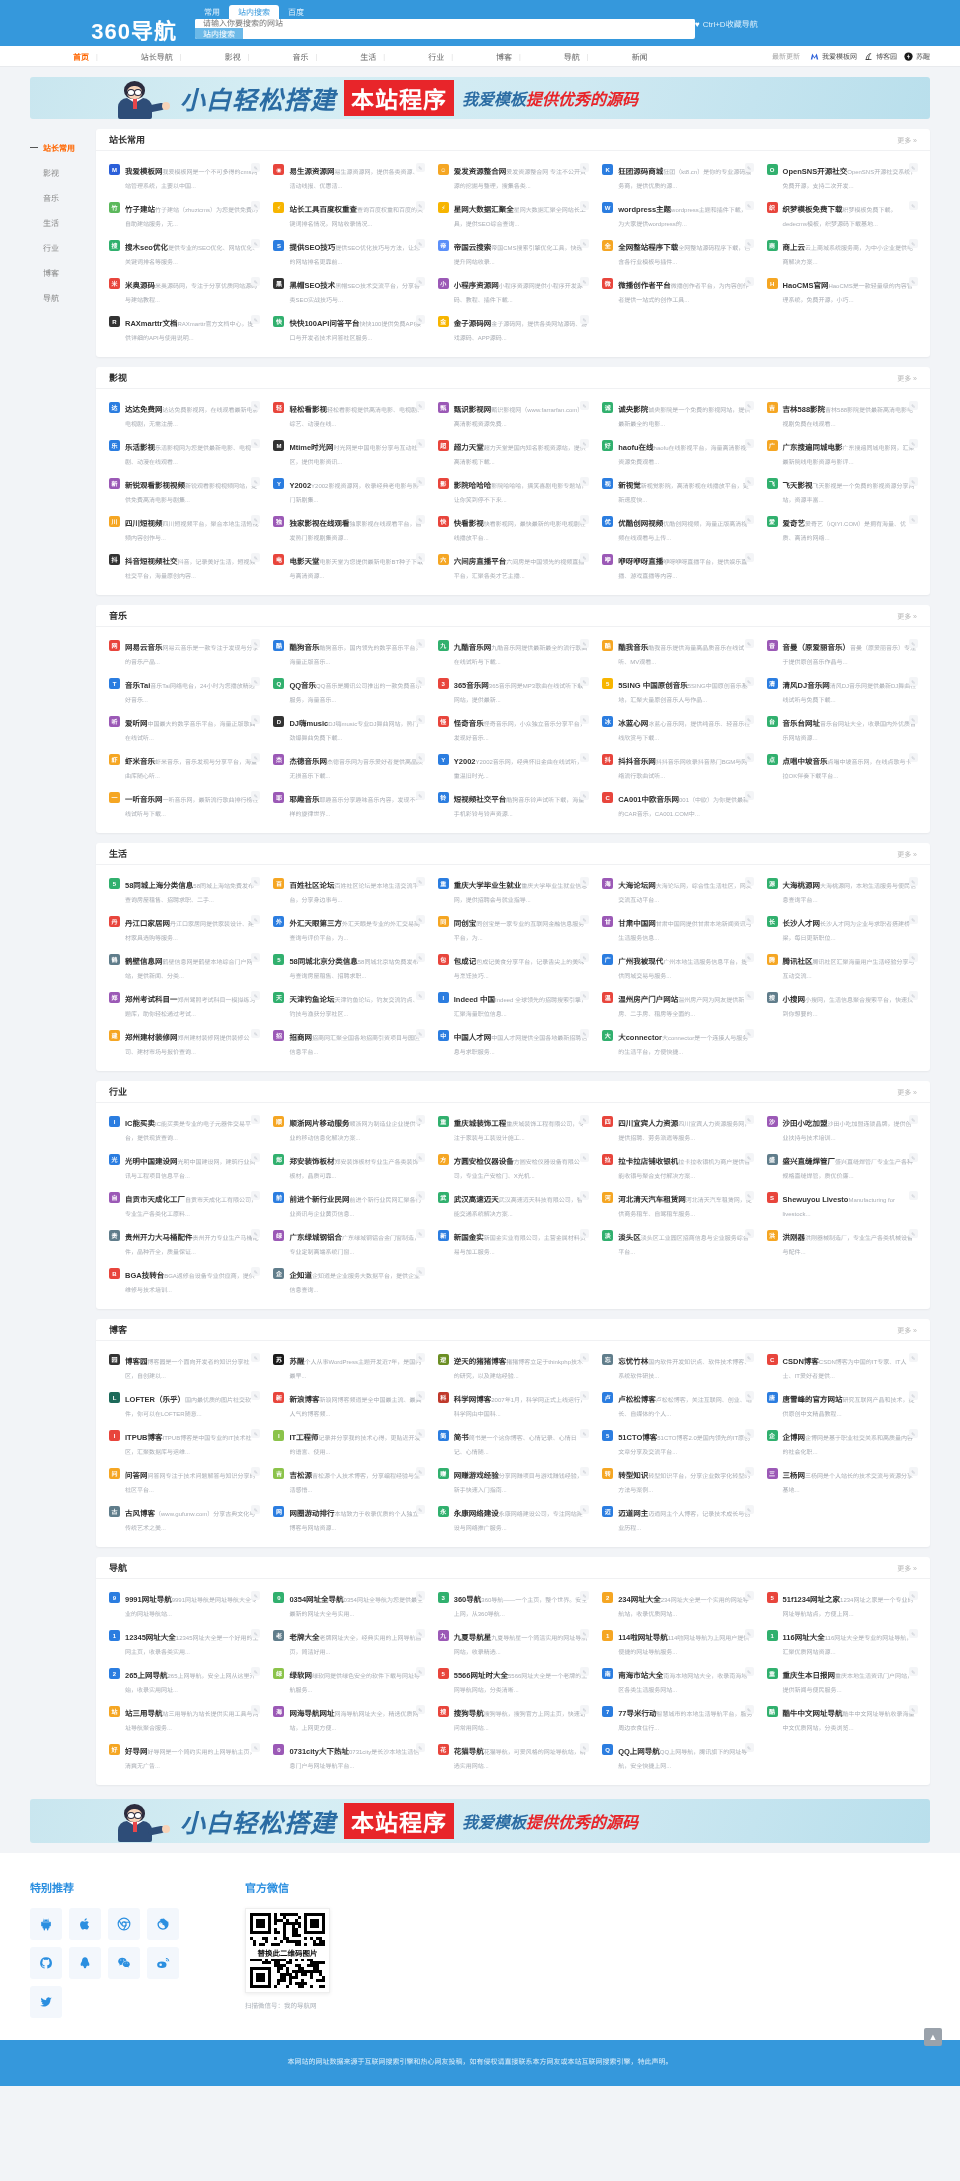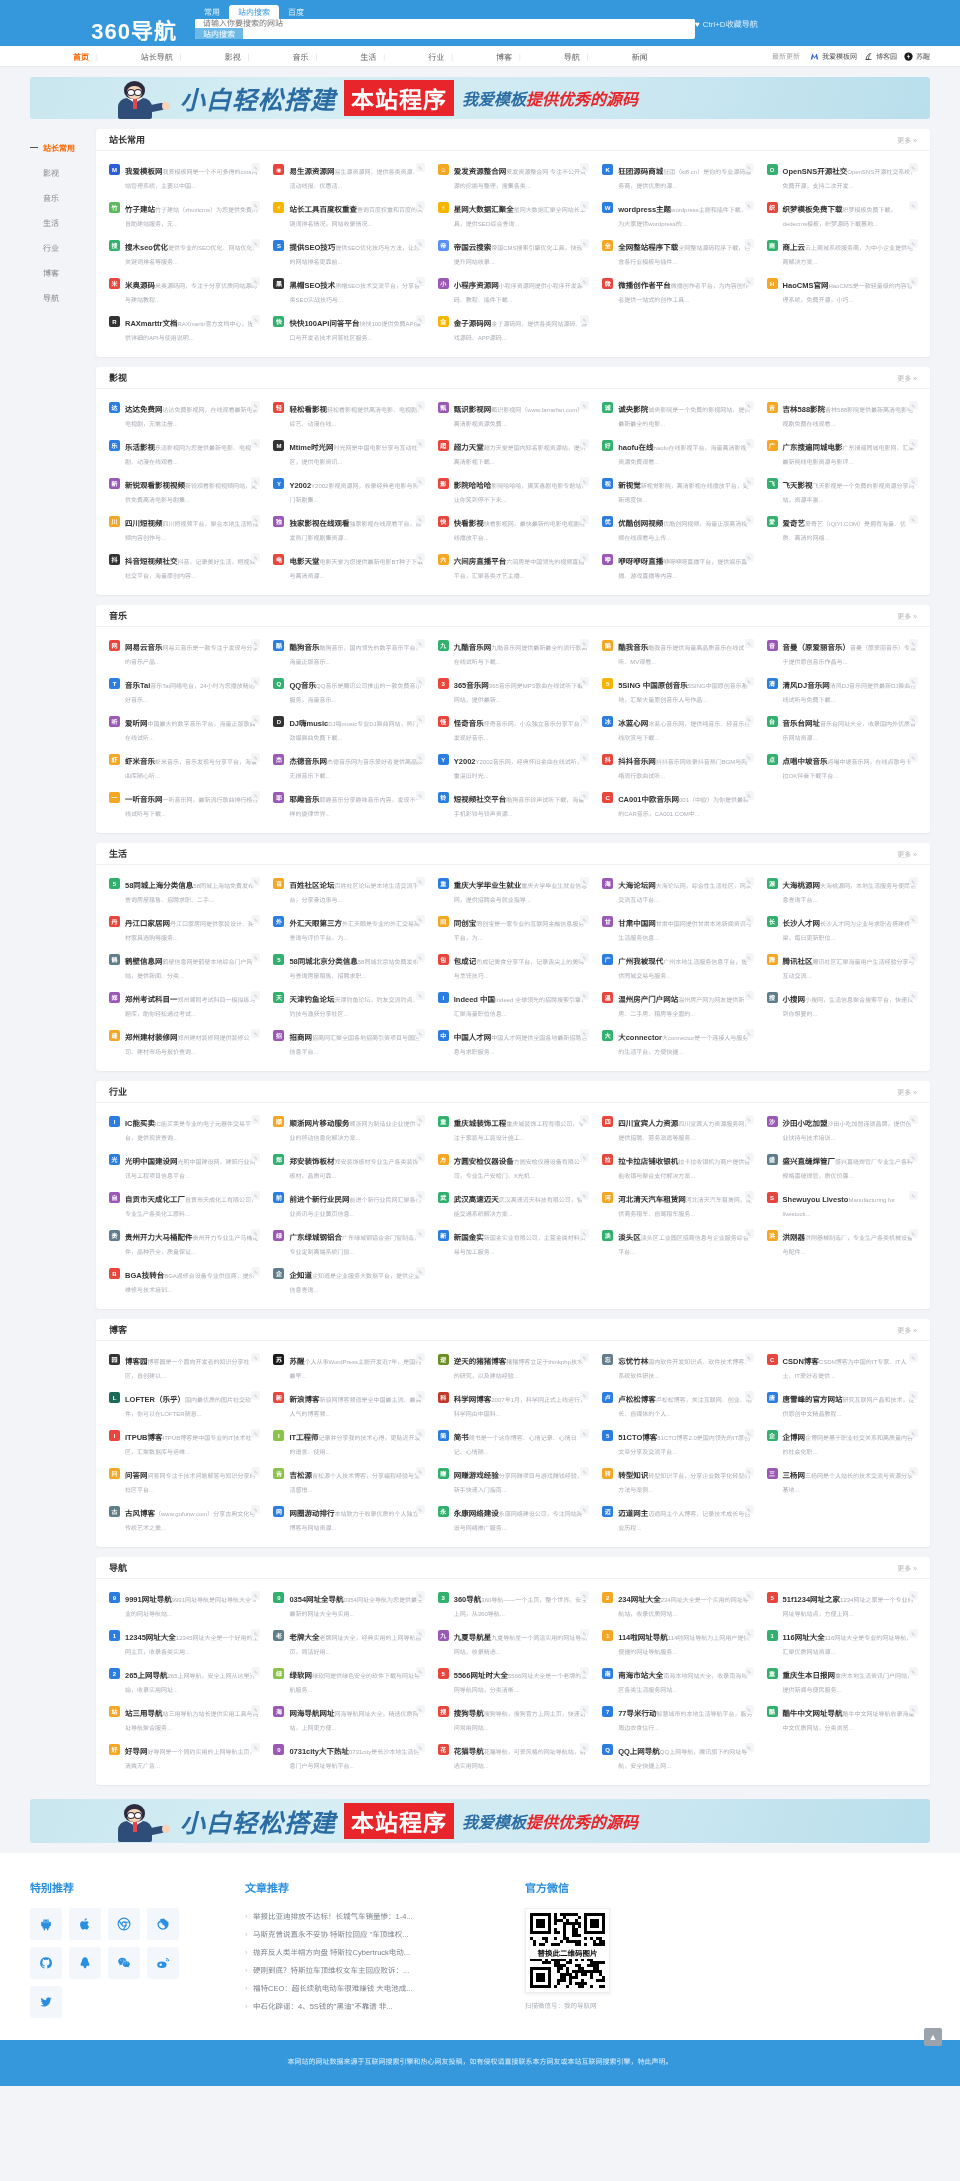--- a/index.html
+++ b/index.html
@@ -1275,31 +1275,20 @@
               </svg>
             </span>
             <span class="f-ico">
               <svg width="14" height="14" viewBox="0 0 24 24" fill="currentColor">
                 <path d="M22 5.9c-.7.3-1.5.5-2.3.6.8-.5 1.5-1.3 1.8-2.2-.8.5-1.6.8-2.5 1a4 4 0 0 0-6.8 3.6A11.3 11.3 0 0 1 4 4.7a4 4 0 0 0 1.2 5.3c-.6 0-1.2-.2-1.8-.5a4 4 0 0 0 3.2 4 4 4 0 0 1-1.8.1 4 4 0 0 0 3.7 2.8A8 8 0 0 1 2 18a11.3 11.3 0 0 0 6.1 1.8c7.4 0 11.4-6.1 11.4-11.4v-.5c.8-.6 1.5-1.3 2-2z"></path>
               </svg>
             </span>
           </div>
       </div>
 
-      <div class="f-col c2">
-        <div class="f-title">文章推荐</div>
-        <ul class="f-art" id="footer-articles">
-            <li>举报比亚迪排放不达标！长城气车销量惨：1-4...</li>
-            <li>马斯克曾说直永不妥协 特斯拉回应 "车顶维权...</li>
-            <li>抛弃反人类半幅方向盘 特斯拉Cybertruck电动...</li>
-            <li>硬刚到底？特斯拉车顶维权女车主回应败诉：...</li>
-            <li>福特CEO：超长续航电动车很难赚钱 大电池成...</li>
-            <li>中石化辟谣：4、5S钱的"黑油"不靠谱 非...</li>
-          </ul>
-      </div>
 
       <div class="f-col c3">
         <div class="f-title">官方微信</div>
         <div class="qr-box">
           <div class="qr-canvas" id="qr-canvas">
               <svg width="100%" height="100%" style="display:block">
                 <rect x="32%" y="0%" width="4%" height="4%" fill="#000"></rect>
                 <rect x="40%" y="0%" width="4%" height="4%" fill="#000"></rect>
                 <rect x="44%" y="0%" width="4%" height="4%" fill="#000"></rect>
                 <rect x="48%" y="0%" width="4%" height="4%" fill="#000"></rect>

